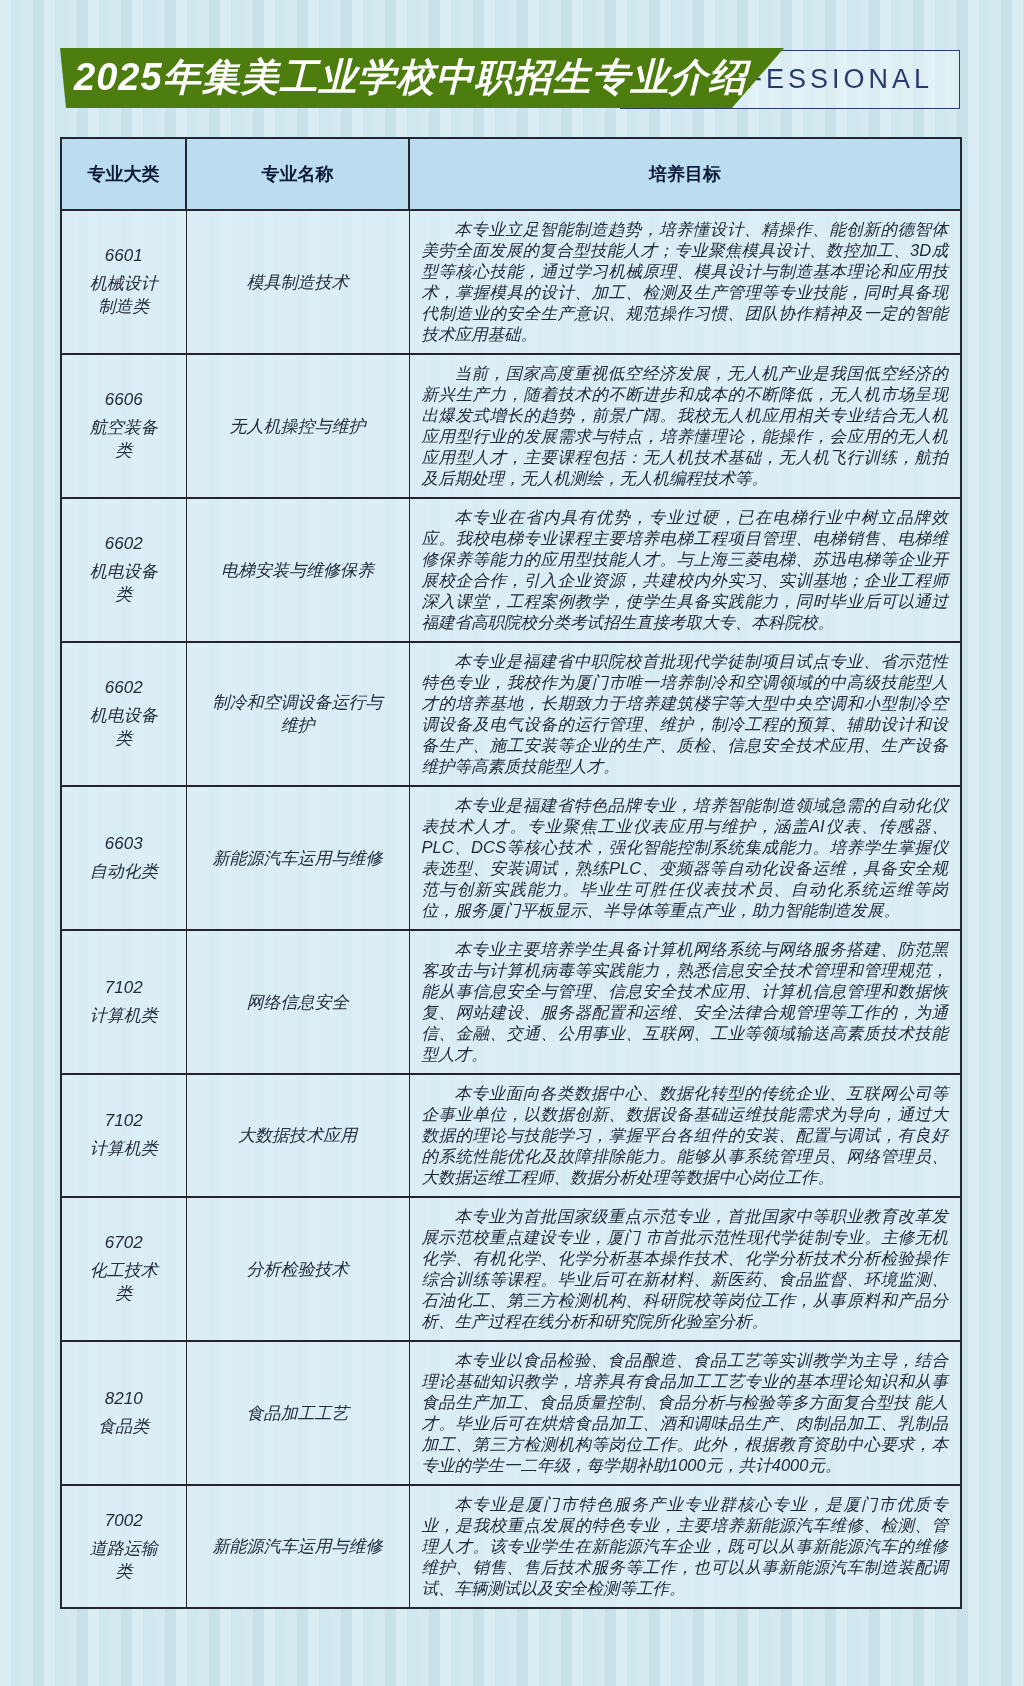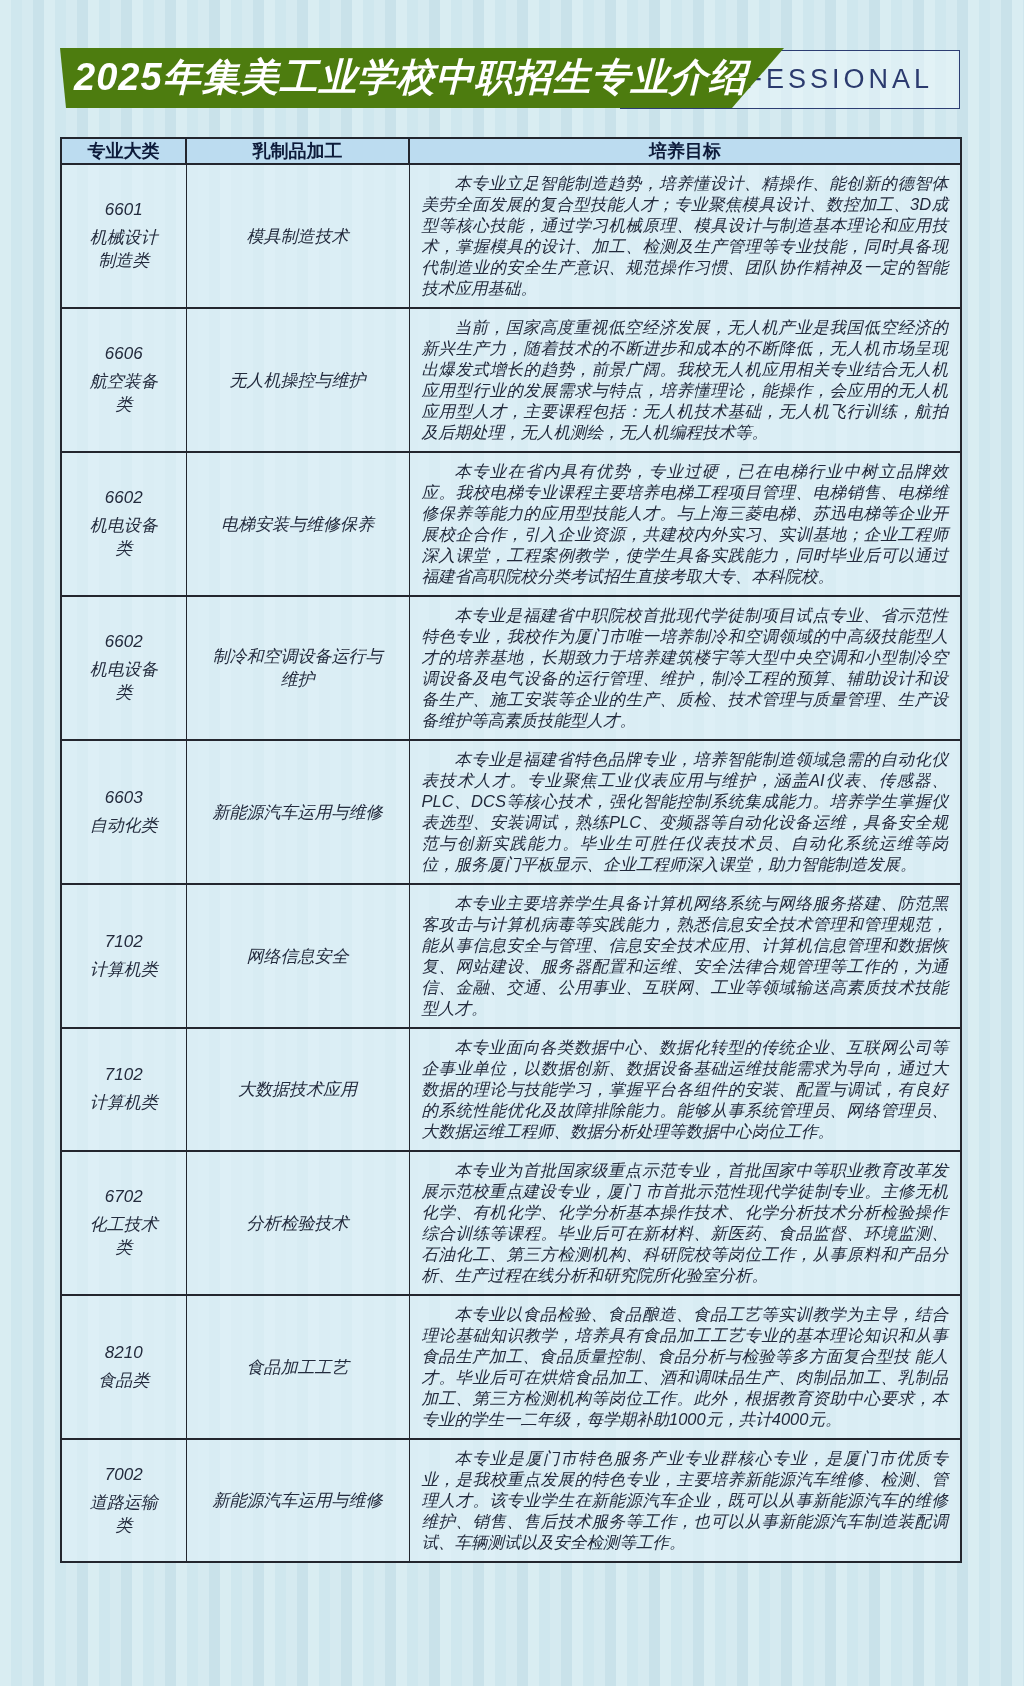--- a/index.html
+++ b/index.html
@@ -73,21 +73,21 @@
     border-collapse: collapse;
     table-layout: fixed;
     border: 2px solid #23262e;
   }
   .majors-table th {
     background: #bcdcf0;
     border: 2px solid #23262e;
     font-size: 18px;
     font-weight: bold;
     color: #0d1b3a;
-    padding: 0 4px;
+    padding: 23px 4px;
   }
   .majors-table td {
     border-top: 2px solid #23262e;
     border-bottom: 2px solid #23262e;
     border-left: 1px solid #23262e;
     border-right: 1px solid #23262e;
     background: rgba(222, 240, 246, 0.72);
     vertical-align: middle;
     font-style: italic;
   }
@@ -132,21 +132,21 @@
 
   <table class="majors-table">
     <colgroup>
       <col style="width:125px">
       <col style="width:223px">
       <col style="width:552px">
     </colgroup>
     <thead>
       <tr>
         <th>专业大类</th>
-        <th>乳制品加工</th>
+        <th>专业名称</th>
         <th>培养目标</th>
       </tr>
     </thead>
     <tbody id="rows">
   <tr>
     <td class="cat">
       <span class="code">6601</span>
       <span class="catname">机械设计制造类</span>
     </td>
     <td class="major">模具制造技术</td>
@@ -177,32 +177,32 @@
     </td>
   </tr>
 
   <tr>
     <td class="cat">
       <span class="code">6602</span>
       <span class="catname">机电设备类</span>
     </td>
     <td class="major">制冷和空调设备运行与维护</td>
     <td class="obj">
-      <p class="obj-text">本专业是福建省中职院校首批现代学徒制项目试点专业、省示范性特色专业，我校作为厦门市唯一培养制冷和空调领域的中高级技能型人才的培养基地，长期致力于培养建筑楼宇等大型中央空调和小型制冷空调设备及电气设备的运行管理、维护，制冷工程的预算、辅助设计和设备生产、施工安装等企业的生产、质检、技术管理与质量管理、生产设备维护等高素质技能型人才。</p>
+      <p class="obj-text">本专业是福建省中职院校首批现代学徒制项目试点专业、省示范性特色专业，我校作为厦门市唯一培养制冷和空调领域的中高级技能型人才的培养基地，长期致力于培养建筑楼宇等大型中央空调和小型制冷空调设备及电气设备的运行管理、维护，制冷工程的预算、辅助设计和设备生产、施工安装等企业的生产、质检、信息安全技术应用、生产设备维护等高素质技能型人才。</p>
     </td>
   </tr>
 
   <tr>
     <td class="cat">
       <span class="code">6603</span>
       <span class="catname">自动化类</span>
     </td>
     <td class="major">新能源汽车运用与维修</td>
     <td class="obj">
-      <p class="obj-text">本专业是福建省特色品牌专业，培养智能制造领域急需的自动化仪表技术人才。专业聚焦工业仪表应用与维护，涵盖AI仪表、传感器、PLC、DCS等核心技术，强化智能控制系统集成能力。培养学生掌握仪表选型、安装调试，熟练PLC、变频器等自动化设备运维，具备安全规范与创新实践能力。毕业生可胜任仪表技术员、自动化系统运维等岗位，服务厦门平板显示、企业工程师深入课堂，助力智能制造发展。</p>
+      <p class="obj-text">本专业是福建省特色品牌专业，培养智能制造领域急需的自动化仪表技术人才。专业聚焦工业仪表应用与维护，涵盖AI仪表、传感器、PLC、DCS等核心技术，强化智能控制系统集成能力。培养学生掌握仪表选型、安装调试，熟练PLC、变频器等自动化设备运维，具备安全规范与创新实践能力。毕业生可胜任仪表技术员、自动化系统运维等岗位，服务厦门平板显示、半导体等重点产业，助力智能制造发展。</p>
     </td>
   </tr>
 
   <tr>
     <td class="cat">
       <span class="code">7102</span>
       <span class="catname">计算机类</span>
     </td>
     <td class="major">网络信息安全</td>
     <td class="obj">

